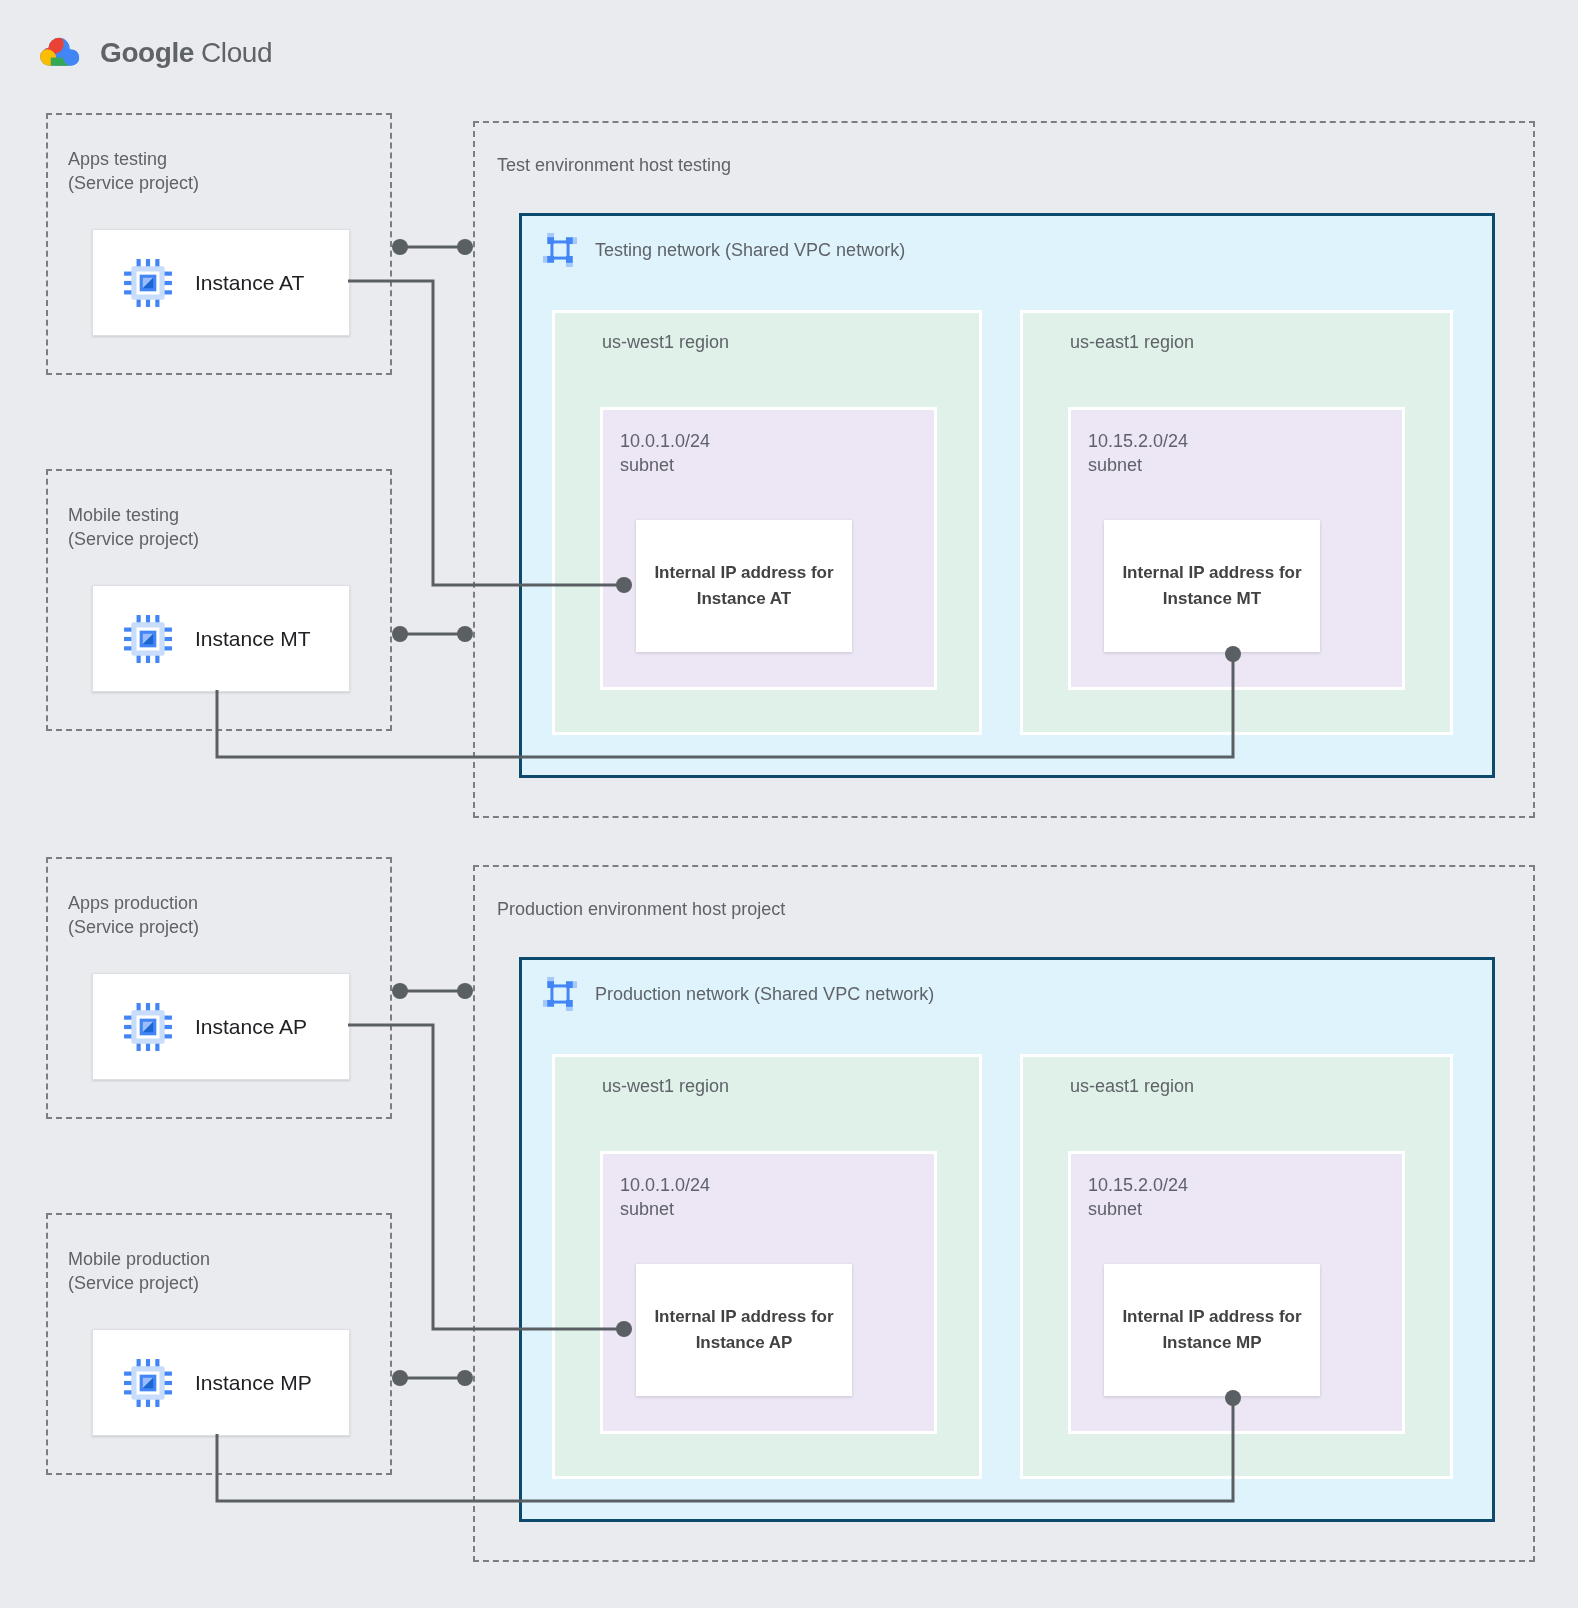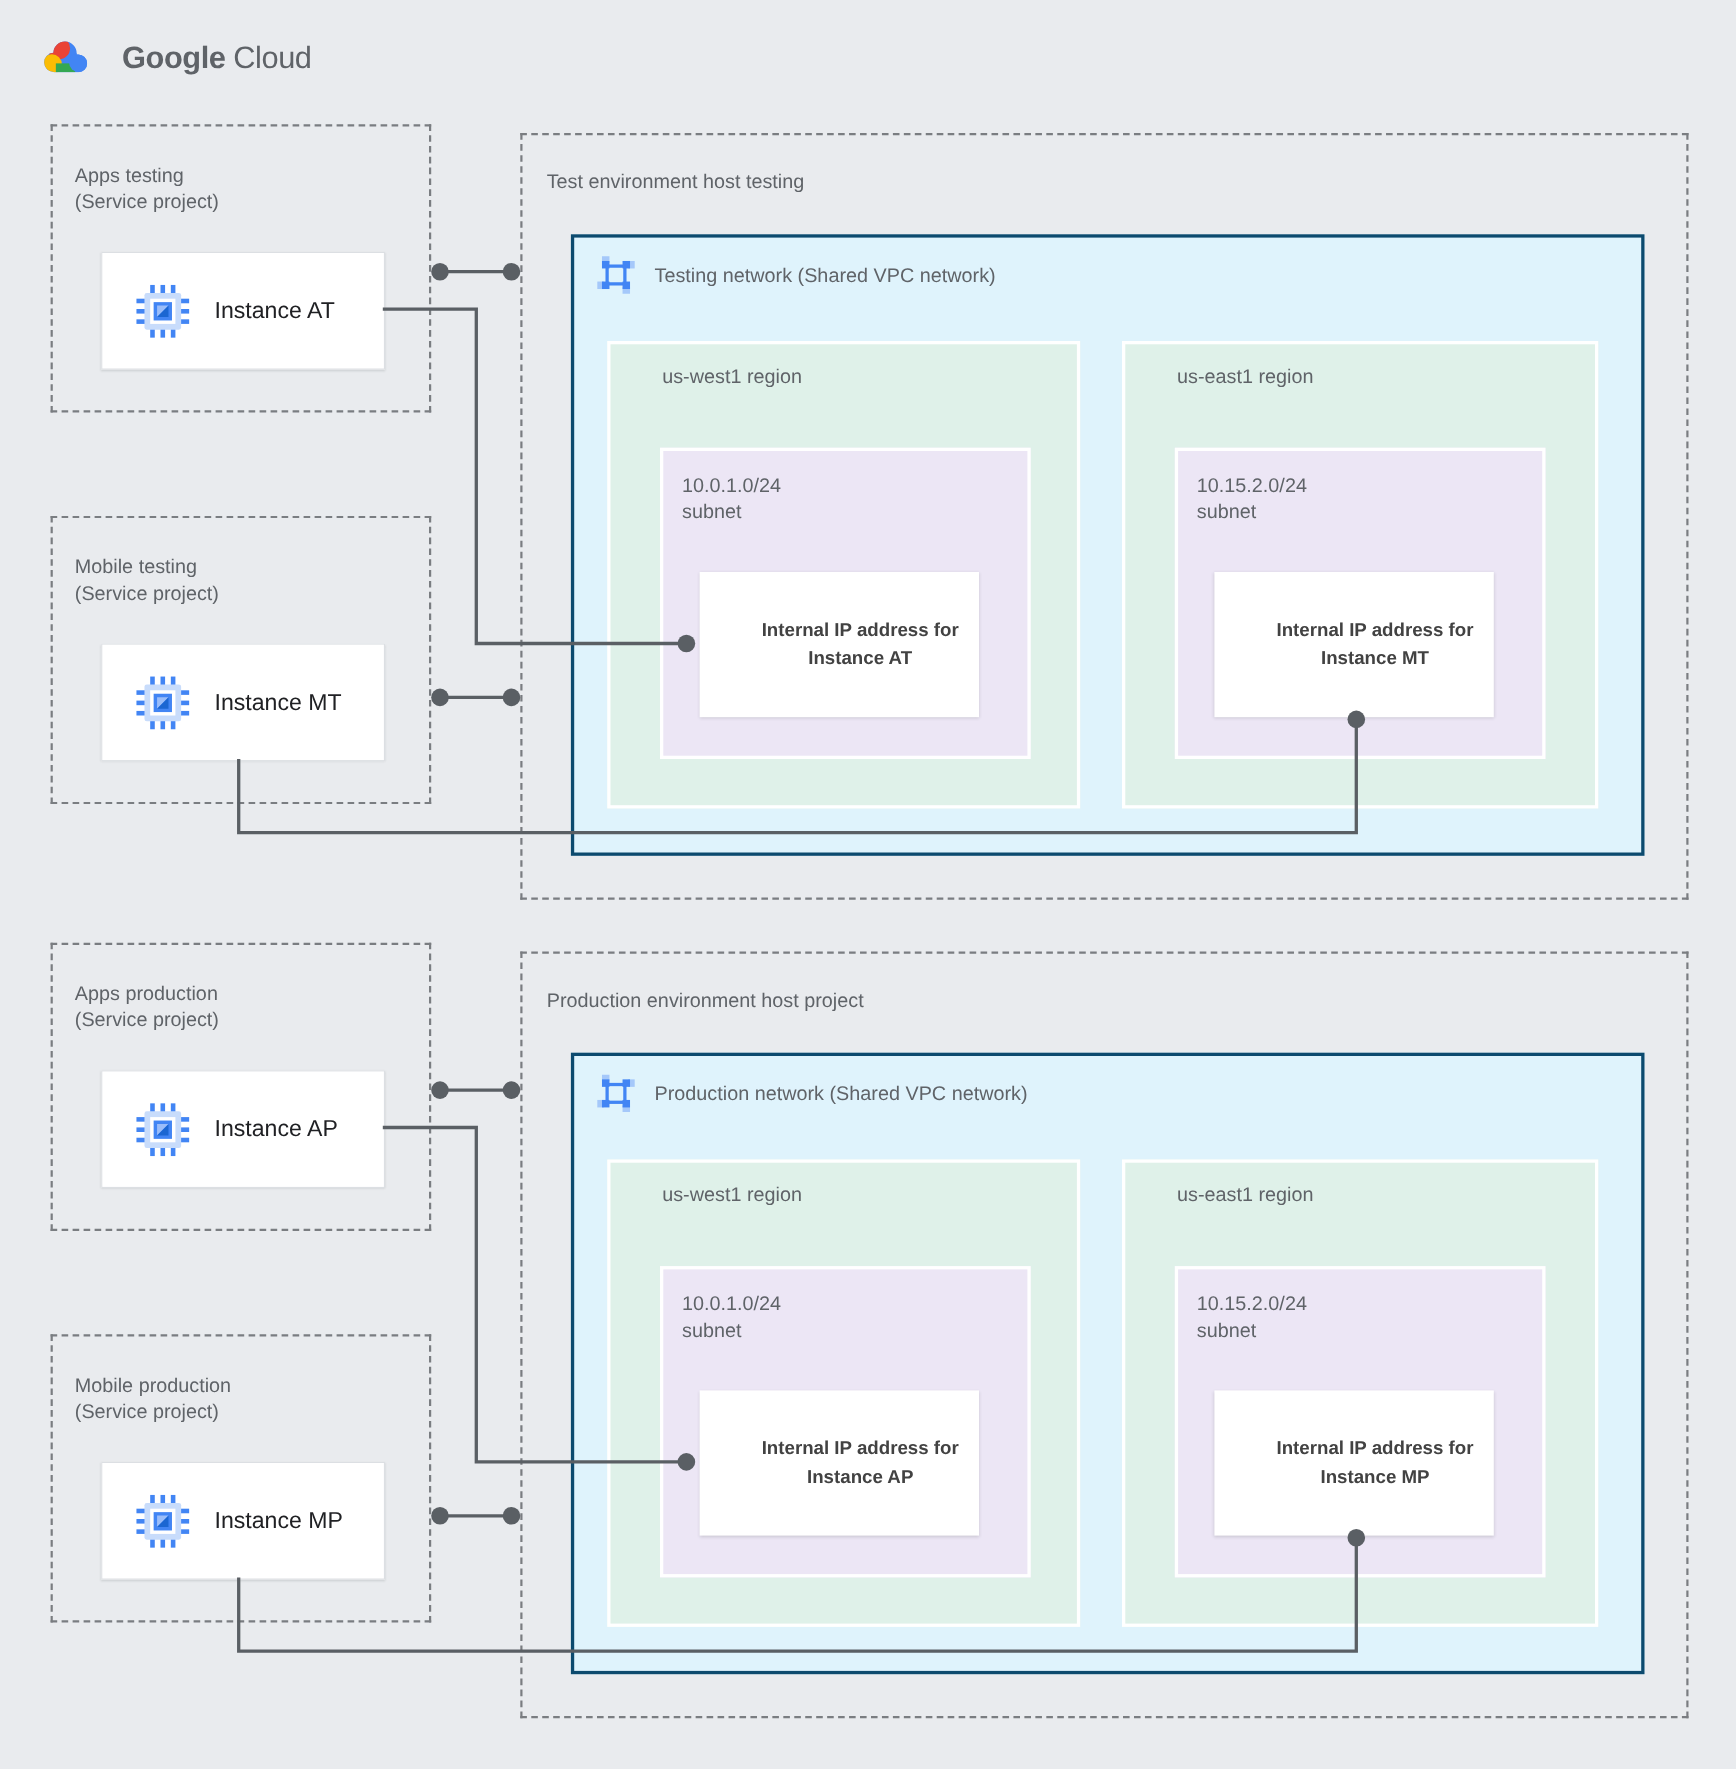--- a/index.html
+++ b/index.html
@@ -1,20 +1,20 @@
 <!DOCTYPE html>
 <html><head>
 <meta charset="utf-8">
 <style>
   html,body{margin:0;padding:0;}
   body{background:#E9EBEE;font-family:"Liberation Sans",sans-serif;}
   .canvas{position:relative;width:1578px;height:1608px;background:#E9EBEE;overflow:hidden;}
 
   
-  .logo{position:absolute;left:36px;top:34px;display:flex;align-items:center;gap:27px;text-align:right;}
+  .logo{position:absolute;left:36px;top:34px;display:flex;align-items:center;gap:16px;text-align:right;}
   .logo-text{font-size:28px;color:#5F6368;letter-spacing:-0.4px;white-space:nowrap;}
   .logo-text .b{font-weight:600;}
   .logo-text .r{font-weight:400;margin-left:7px;}
 
   
   .dashed{position:absolute;border:2px dashed #7A7D81;box-sizing:border-box;}
   .svc-label{padding:32px 0 0 20px;font-size:18px;color:#5F6368;line-height:1.35;}
   .host-title{padding:32px 0 0 22px;font-size:18px;color:#5F6368;}
 
   
@@ -29,21 +29,21 @@
   .net-head{position:absolute;left:21px;top:17px;display:flex;align-items:center;gap:18px;}
   .net-title{font-size:18px;color:#5F6368;}
   .region{position:absolute;top:94px;width:430px;height:425px;background:#DFF1E9;
     border:3px solid #FFFFFF;box-sizing:border-box;}
   .region-title{padding:19px 0 0 19px;font-size:18px;color:#5F6368;margin-left:28px;}
   .subnet{position:absolute;left:45px;top:94px;width:337px;height:283px;background:#ECE6F5;
     border:3px solid #FFFFFF;box-sizing:border-box;}
   .subnet-label{padding:19px 0 0 17px;font-size:18px;color:#5F6368;line-height:1.35;}
   .ipcard{position:absolute;left:33px;top:110px;width:216px;height:132px;background:#FFFFFF;
     box-shadow:0 1px 3px rgba(60,64,67,.2);
-    display:flex;align-items:center;justify-content:center;text-align:center;padding-left:38px;}
+    display:flex;align-items:center;justify-content:center;text-align:center;}
   .iptext{font-size:17px;font-weight:bold;color:#424242;line-height:1.55;}
 
   .connectors{position:absolute;left:0;top:0;pointer-events:none;}
   svg{display:block;}
 </style>
 </head>
 <body>
 
 <div class="canvas">
 

